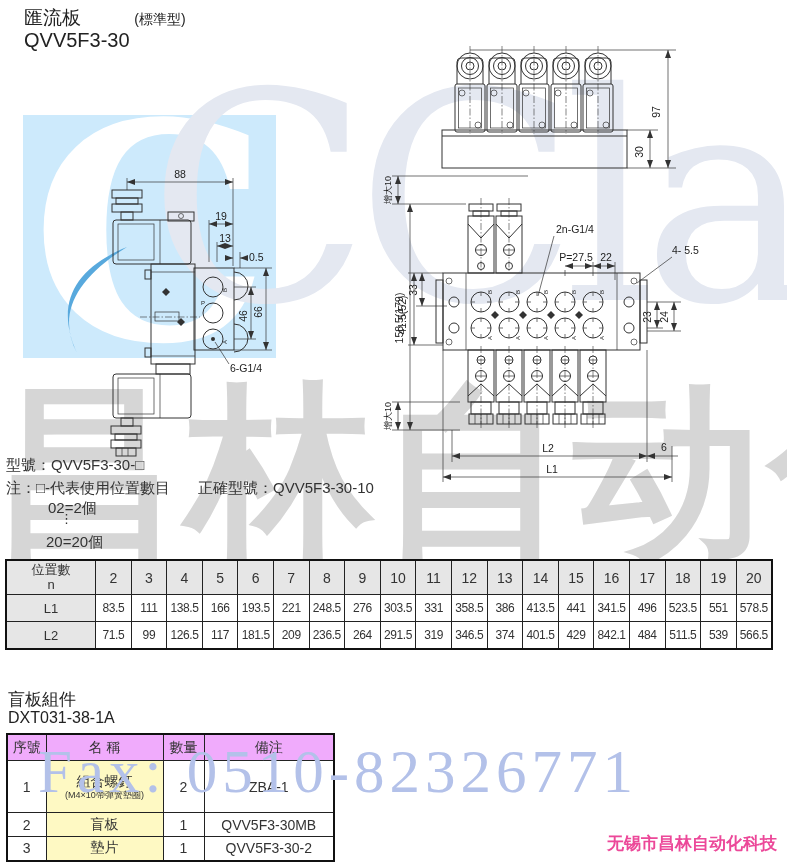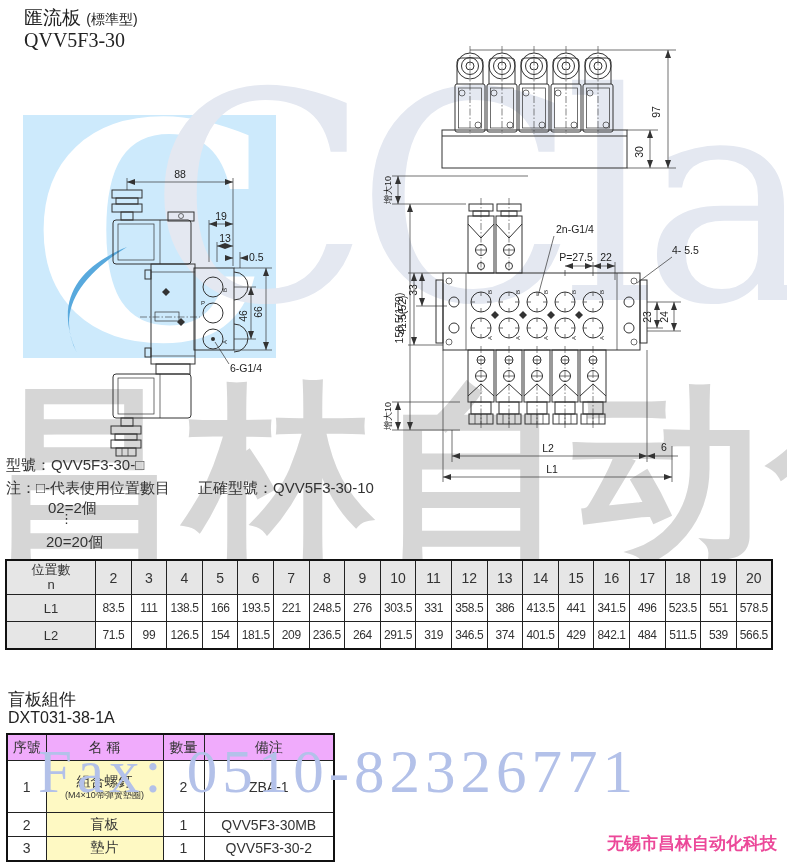--- a/index.html
+++ b/index.html
@@ -11,22 +11,22 @@
   .wm-square{left:23px;top:115px;width:253px;height:243px;background:#cdeafc;z-index:1;overflow:hidden;}
   .wm-logo-c{position:absolute;left:8px;top:-58px;font-family:"DejaVu Serif",serif;font-size:300px;color:#ffffff;font-weight:bold;}
   .wm-cclair{left:148px;top:48px;z-index:1;font-family:"DejaVu Serif",serif;font-size:290px;
              letter-spacing:-14px;color:#e4e8f1;line-height:1.05;}
   .wm-gray{left:-8px;top:348px;z-index:1;font-size:188px;font-weight:bold;color:#d6d6d6;letter-spacing:6px;}
   .wm-tel{left:22px;top:645px;z-index:6;font-family:"DejaVu Serif",serif;font-size:61px;letter-spacing:5px;color:#b3c1e9;}
   .wm-fax{left:38px;top:737px;z-index:6;font-family:Liberation Serif, serif;font-size:61px;letter-spacing:5px;color:#b3c1e9;}
   
   .ct{z-index:2;}
   .title{left:24px;top:5px;font-size:19px;color:#222;}
-  .title .suffix{font-size:14px;}
-  .model{left:24px;top:29px;font-size:20px;color:#222;font-family:Liberation Serif, serif;}
+  .title .suffix{font-size:14px;margin-left:48px;}
+  .model{left:24px;top:29px;font-size:20px;color:#222;}
   .ord{font-size:15px;color:#333;}
   .sec-title{left:8px;top:688px;font-size:17px;color:#222;}
   .sec-model{left:8px;top:709px;font-size:16px;color:#222;}
   .footer{right:10px;top:832px;font-size:17px;font-weight:bold;color:#ec4899;}
   
   .size-table{left:5px;top:559px;width:768px;border-collapse:collapse;table-layout:fixed;background:#fff;
               border:2px solid #111;}
   .size-table th,.size-table td{border:1px solid #222;text-align:center;padding:0;overflow:hidden;}
   .size-table thead th{height:33px;background:#e6e6e6;font-weight:normal;font-size:14px;}
   .size-table th.first{width:88px;font-size:13px;line-height:1.15;}
@@ -404,21 +404,21 @@
           <td>496</td>
           <td>523.5</td>
           <td>551</td>
           <td>578.5</td>
         </tr>
         <tr>
           <td class="lbl">L2</td>
           <td>71.5</td>
           <td>99</td>
           <td>126.5</td>
-          <td>154</td>
+          <td>117</td>
           <td>181.5</td>
           <td>209</td>
           <td>236.5</td>
           <td>264</td>
           <td>291.5</td>
           <td>319</td>
           <td>346.5</td>
           <td>374</td>
           <td>401.5</td>
           <td>429</td>

